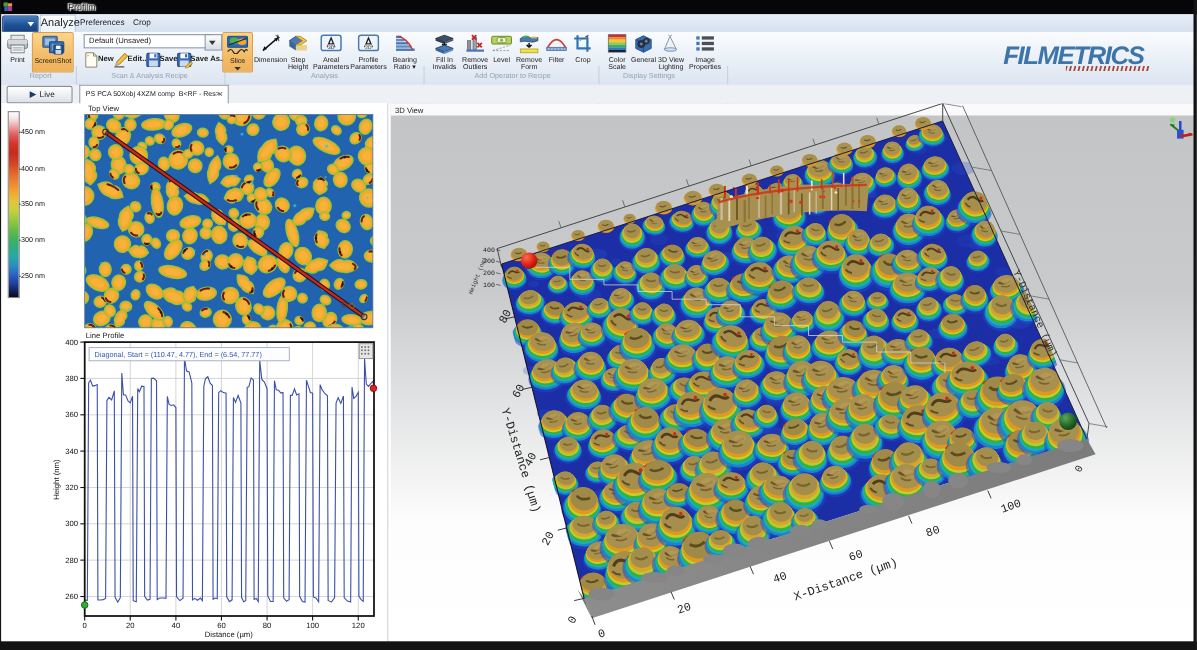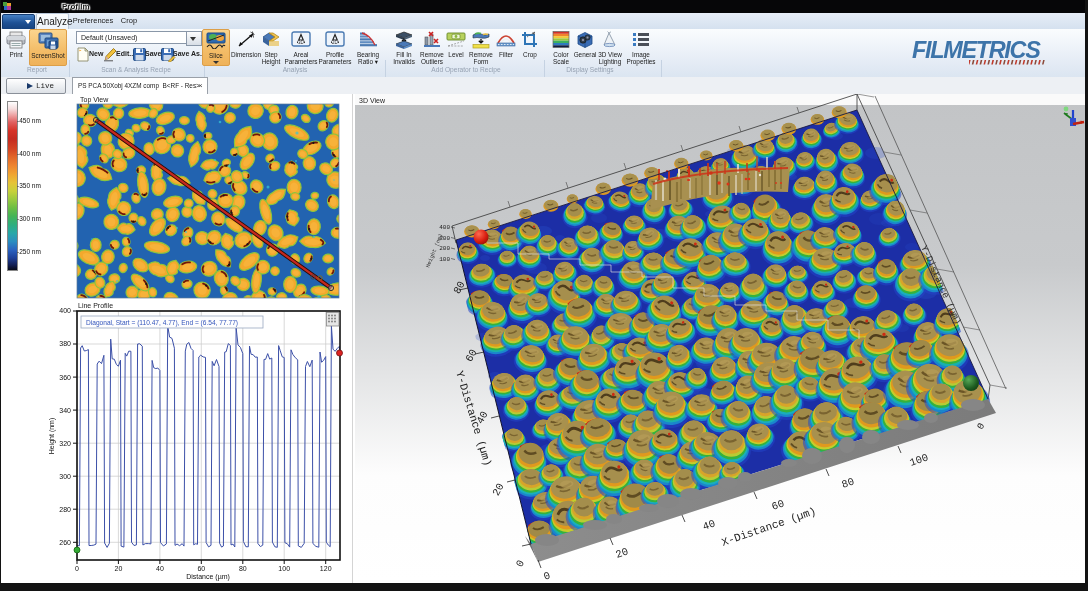--- a/index.html
+++ b/index.html
@@ -12,21 +12,21 @@
 .glab{font-size:6.6px;color:#96a2b2;text-align:center;}
 </style></head>
 <body>
 <div class="abs" style="left:0;top:0;width:1088px;height:13px;background:#060608;">
 <svg class="abs" style="left:3px;top:2px" width="9" height="9" viewBox="0 0 9 9">
       <rect x="0" y="0" width="4" height="4" fill="#4a9e3c"></rect>
       <rect x="4" y="1" width="4" height="3" fill="#e8a02c"></rect>
       <rect x="1" y="4" width="3" height="4" fill="#2a6ac0"></rect>
       <rect x="4" y="4" width="4" height="4" fill="#b03a9a"></rect>
     </svg>
-<div class="abs" style="left:14px;top:1.5px;font-size:8px;font-weight:bold;color:#1a1a1a;text-shadow:0 0 2px #fff,0 0 2px #fff,0 0 1px #fff,1px 1px 1px #fff,-1px -1px 1px #fff;padding-left:48px;">Profilm</div>
+<div class="abs" style="left:14px;top:1.5px;font-size:8px;font-weight:normal;color:#1a1a1a;text-shadow:0 0 2px #fff,0 0 2px #fff,0 0 1px #fff,1px 1px 1px #fff,-1px -1px 1px #fff;padding-left:48px;">Profilm</div>
 </div>
 <div class="abs" style="left:0;top:13px;width:1088px;height:16px;background:linear-gradient(#e7eef7,#d5e1ef);border-bottom:1px solid #c0cdde;">
 <div class="abs" style="left:2px;top:1px;width:31px;height:14px;background:linear-gradient(#4580c4,#1e5195 55%,#16427e);border:1px solid #123a70;border-radius:2px;">
 <div class="abs" style="right:3px;top:5px;width:0;height:0;border-left:3px solid transparent;border-right:3px solid transparent;border-top:4px solid #fff;"></div>
     </div>
 <div class="abs" style="left:36px;top:0;width:31px;height:16px;background:linear-gradient(#fbfdfe,#eef4fa);border:1px solid #b9c7d8;border-bottom:none;border-radius:2px 2px 0 0;font-size:10px;color:#1a1a1a;text-align:center;line-height:16px;">Analyze</div>
 <div class="abs" style="left:72px;top:0;width:42px;height:28px;font-size:7.5px;color:#1a1a1a;text-align:center;line-height:16px;">Preferences</div>
 <div class="abs" style="left:118px;top:0;width:22px;height:16px;font-size:7.5px;color:#1a1a1a;text-align:center;line-height:16px;">Crop</div>
 </div>
 <div class="abs" style="left:0;top:29px;width:1088px;height:48px;background:linear-gradient(#fafcfe,#e9eff7 55%,#dbe5f1);border-bottom:1px solid #c2cedd;">
@@ -275,21 +275,21 @@
       <rect x="50.699999999999996" y="0" width="1.6" height="4.5" fill="#8a4a3a" transform="skewX(-14)"></rect>
       <rect x="54.6" y="0" width="1.6" height="4.5" fill="#c0392b" transform="skewX(-14)"></rect>
       <rect x="58.5" y="0" width="1.6" height="4.5" fill="#8a4a3a" transform="skewX(-14)"></rect>
       <rect x="62.4" y="0" width="1.6" height="4.5" fill="#c0392b" transform="skewX(-14)"></rect>
       <rect x="66.3" y="0" width="1.6" height="4.5" fill="#8a4a3a" transform="skewX(-14)"></rect>
       <rect x="70.2" y="0" width="1.6" height="4.5" fill="#c0392b" transform="skewX(-14)"></rect>
       <rect x="74.1" y="0" width="1.6" height="4.5" fill="#8a4a3a" transform="skewX(-14)"></rect>
     </svg>
   </div>
 <div class="abs" style="left:0;top:77px;width:1088px;height:17px;background:#edf0f4;">
-<div class="abs" style="left:6px;top:1px;width:58px;height:14px;background:linear-gradient(#ffffff,#dde1e6);border:1px solid #8a9099;border-radius:2px;font-family:Liberation Mono, monospace;">
+<div class="abs" style="left:6px;top:1px;width:58px;height:14px;background:linear-gradient(#ffffff,#dde1e6);border:1px solid #8a9099;border-radius:2px;">
 <div class="abs" style="left:20px;top:3.5px;width:0;height:0;border-top:3.5px solid transparent;border-bottom:3.5px solid transparent;border-left:6px solid #1a3a6a;"></div>
 <div class="abs" style="left:29px;top:0px;font-size:7.5px;color:#222;line-height:14px;">Live</div>
     </div>
 <div class="abs" style="left:72px;top:0px;width:134px;height:17px;background:#fff;border:1px solid #9aa0a8;border-bottom:none;">
 <div class="abs" style="left:5px;top:0;font-size:6.4px;color:#222;line-height:15px;white-space:nowrap;">PS PCA 50Xobj 4XZM comp&nbsp; B&lt;RF - Res&gt;</div>
 <div class="abs" style="left:125px;top:0;font-size:8px;color:#444;line-height:15px;">×</div>
     </div>
 </div>
 <div class="abs" style="left:0;top:94px;width:352px;height:489px;background:#fff;"></div>
 <div class="abs" style="left:352px;top:94px;width:1px;height:489px;background:#d4d4d4;"></div>

